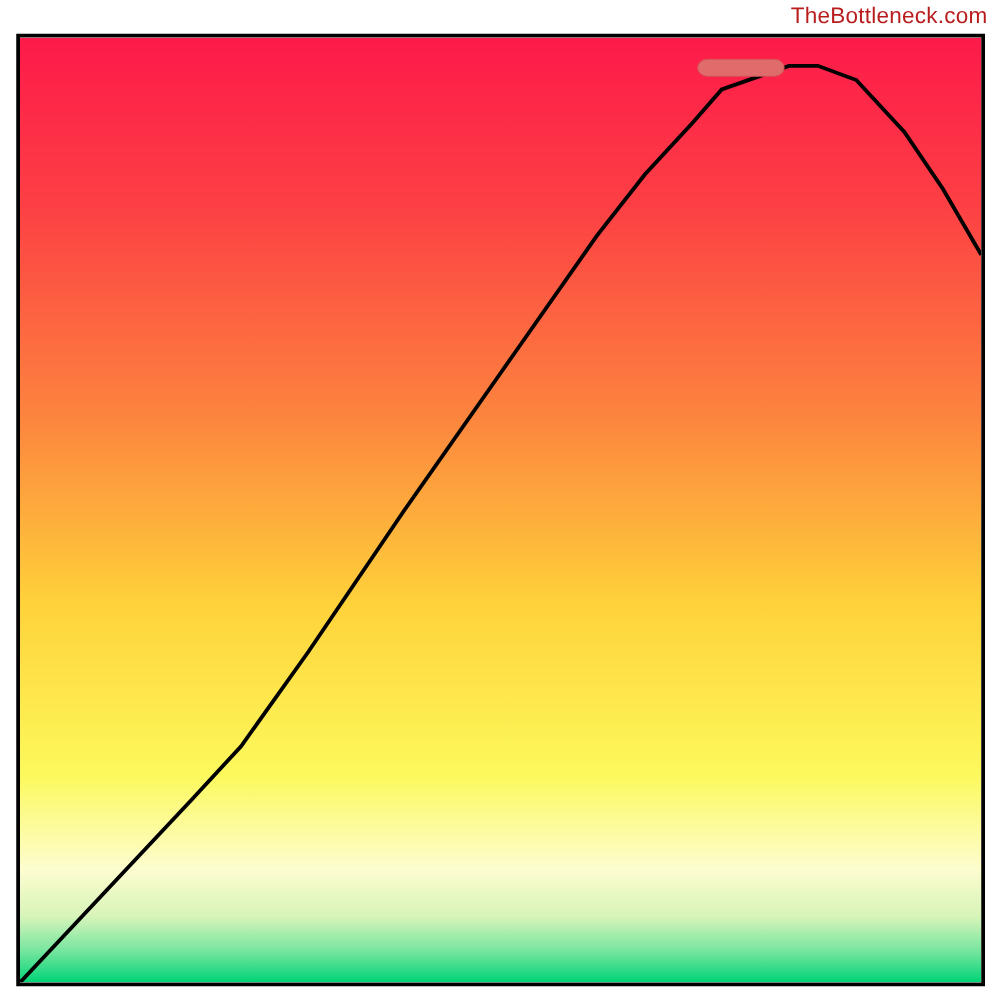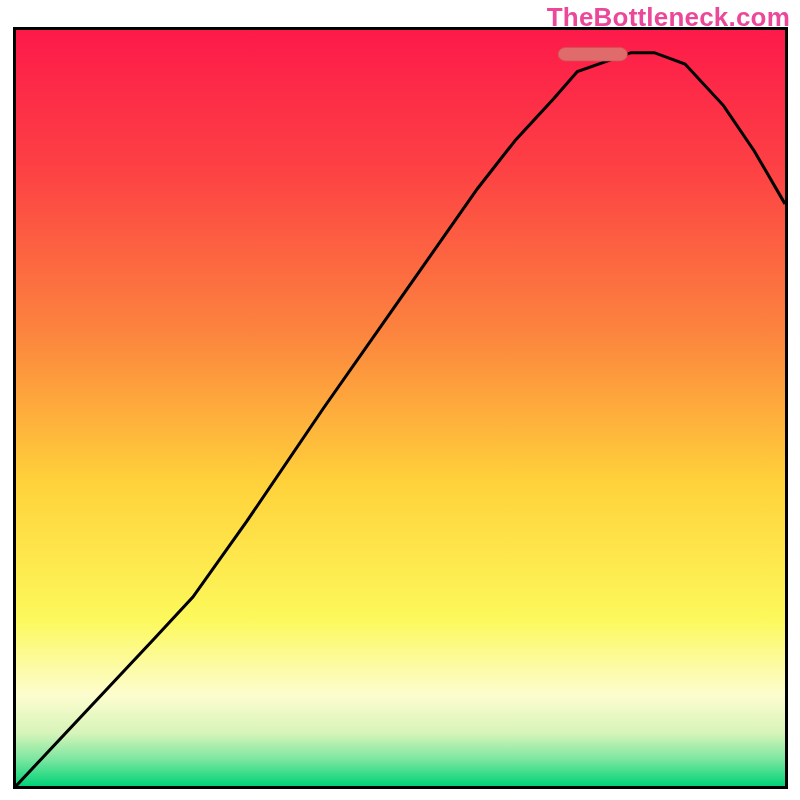--- a/index.html
+++ b/index.html
@@ -13,23 +13,23 @@
   }
   .wrap {
     position: relative;
     width: 800px;
     height: 800px;
   }
   .watermark {
     position: absolute;
     top: 2px;
     right: 10px;
-    color: #ec4899;
-    font-size: 26px;
-    font-weight: 700;
+    color: #b91c1c;
+    font-size: 18px;
+    font-weight: 400;
     letter-spacing: 0.2px;
     z-index: 10;
   }
   .plot {
     position: absolute;
     left: 13px;
     top: 27px;
     width: 775px;
     height: 762px;
     border: 3px solid #000000;

